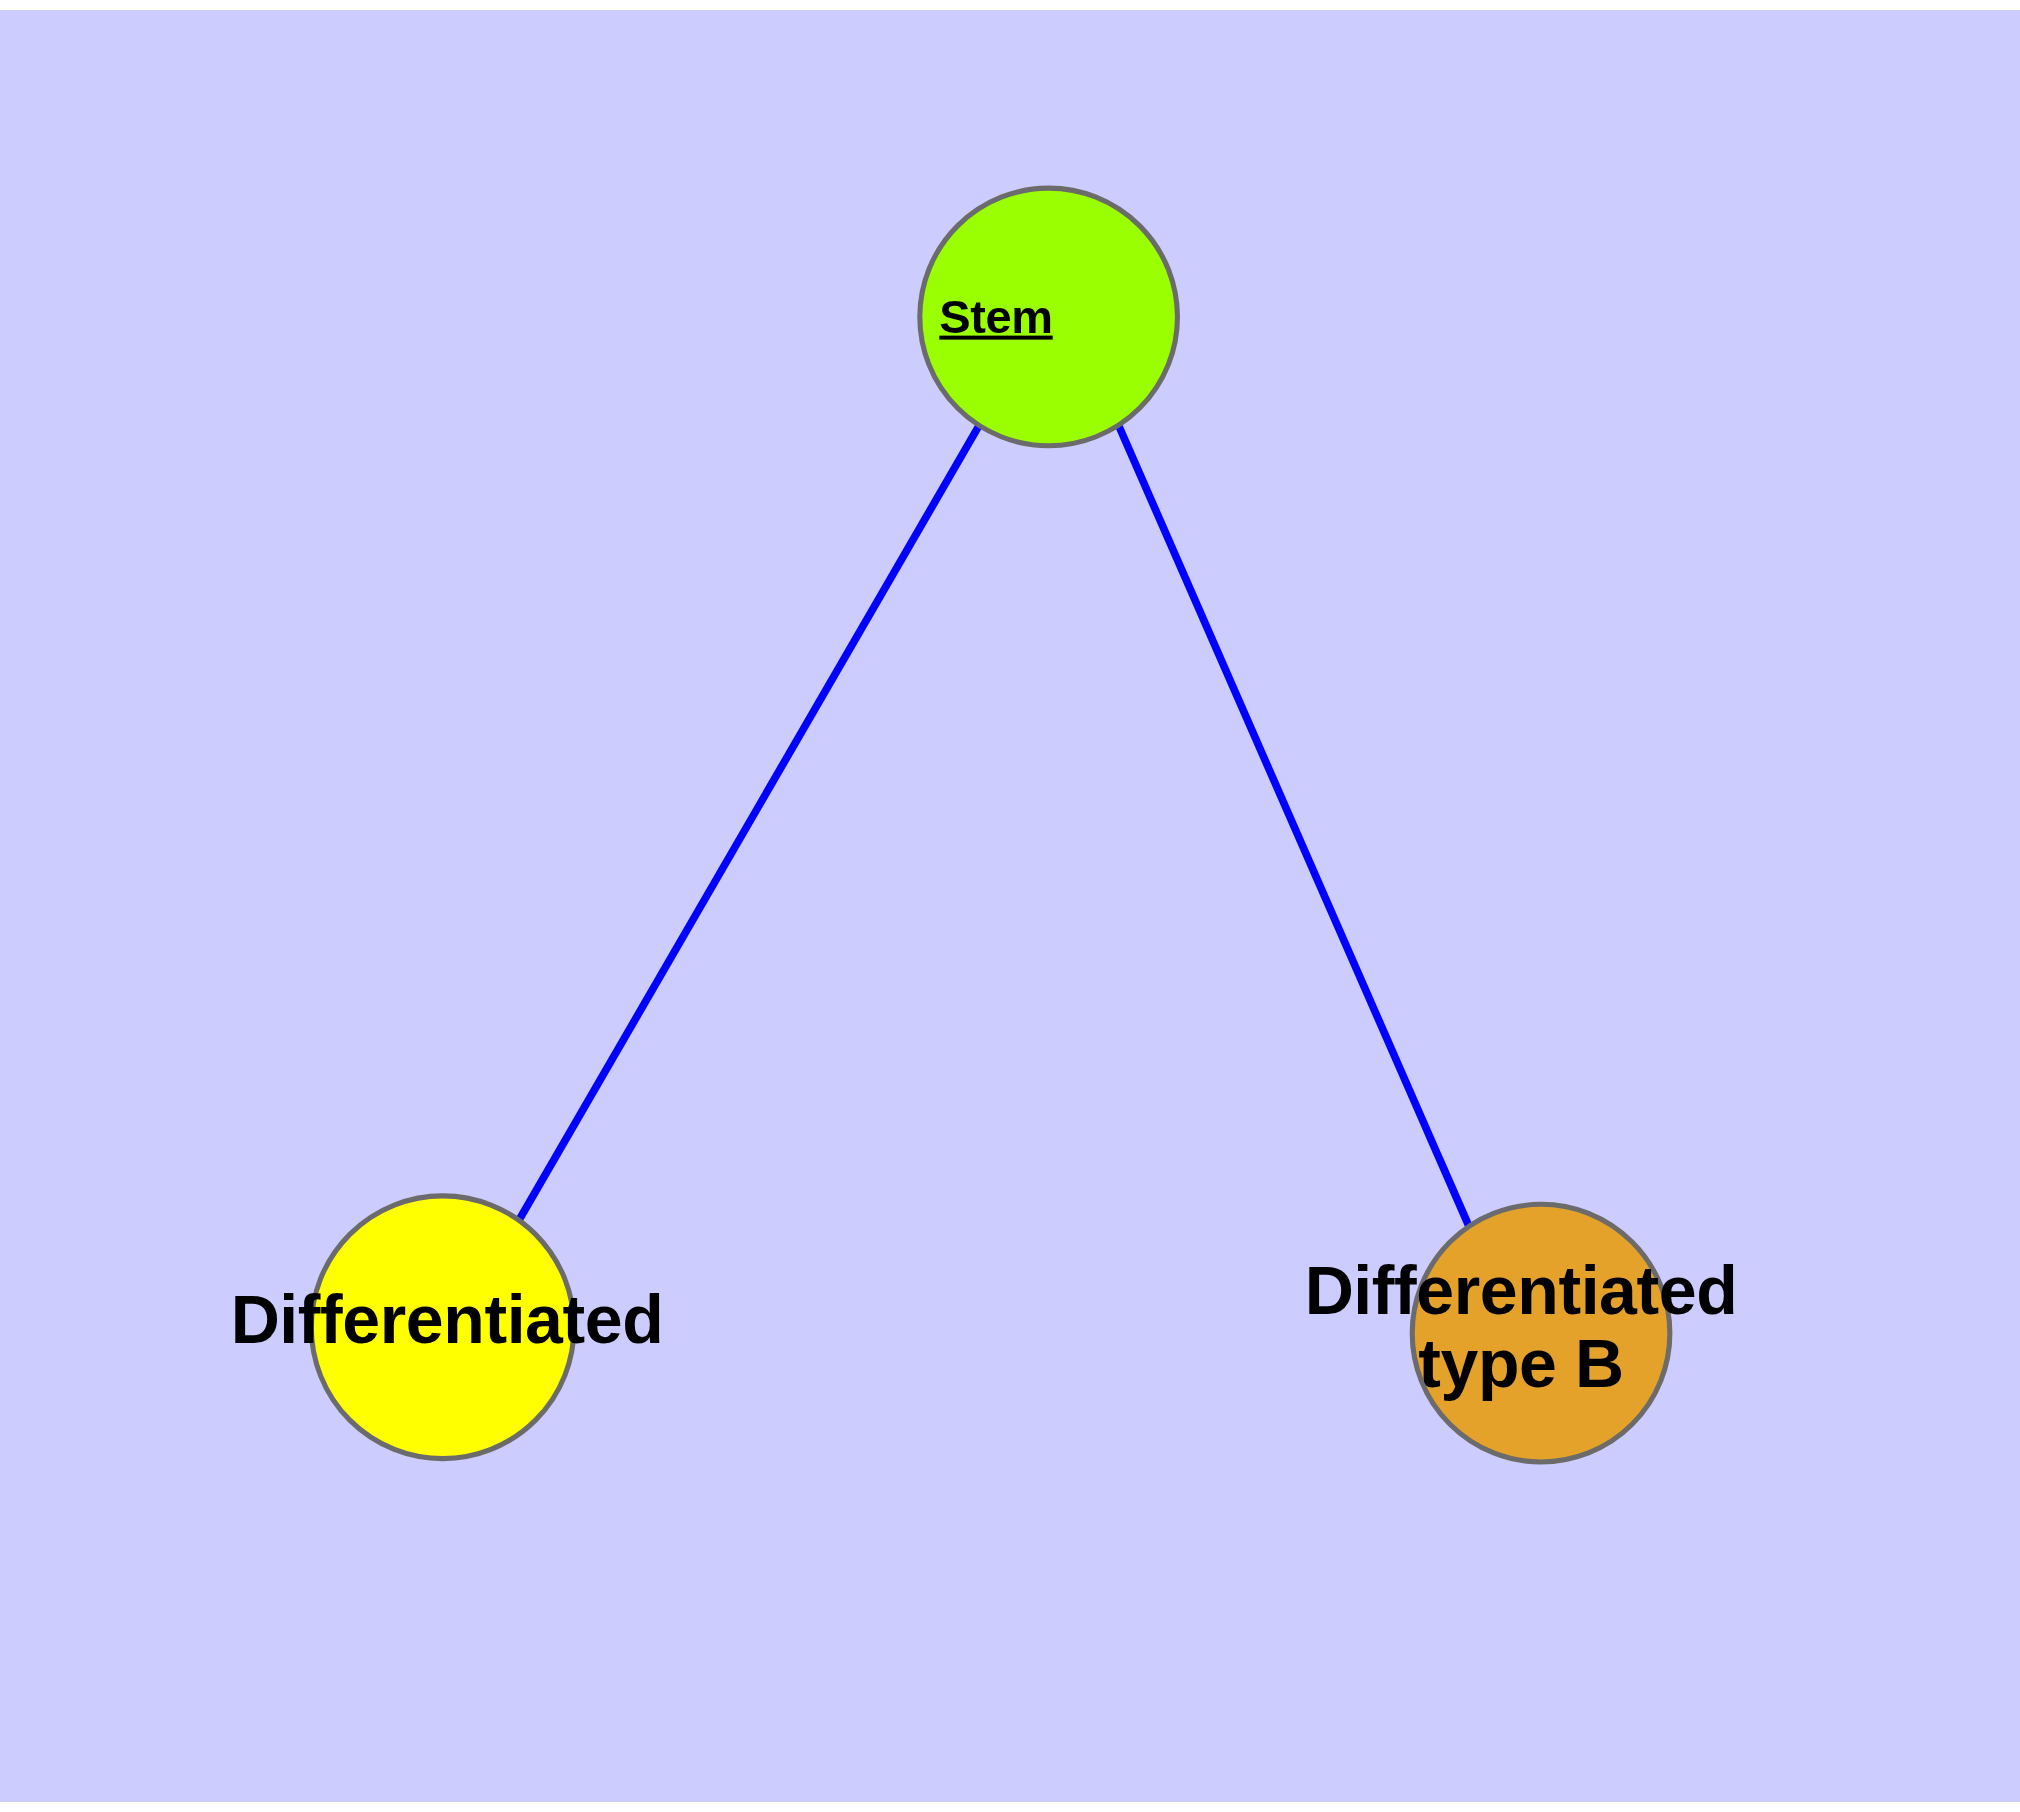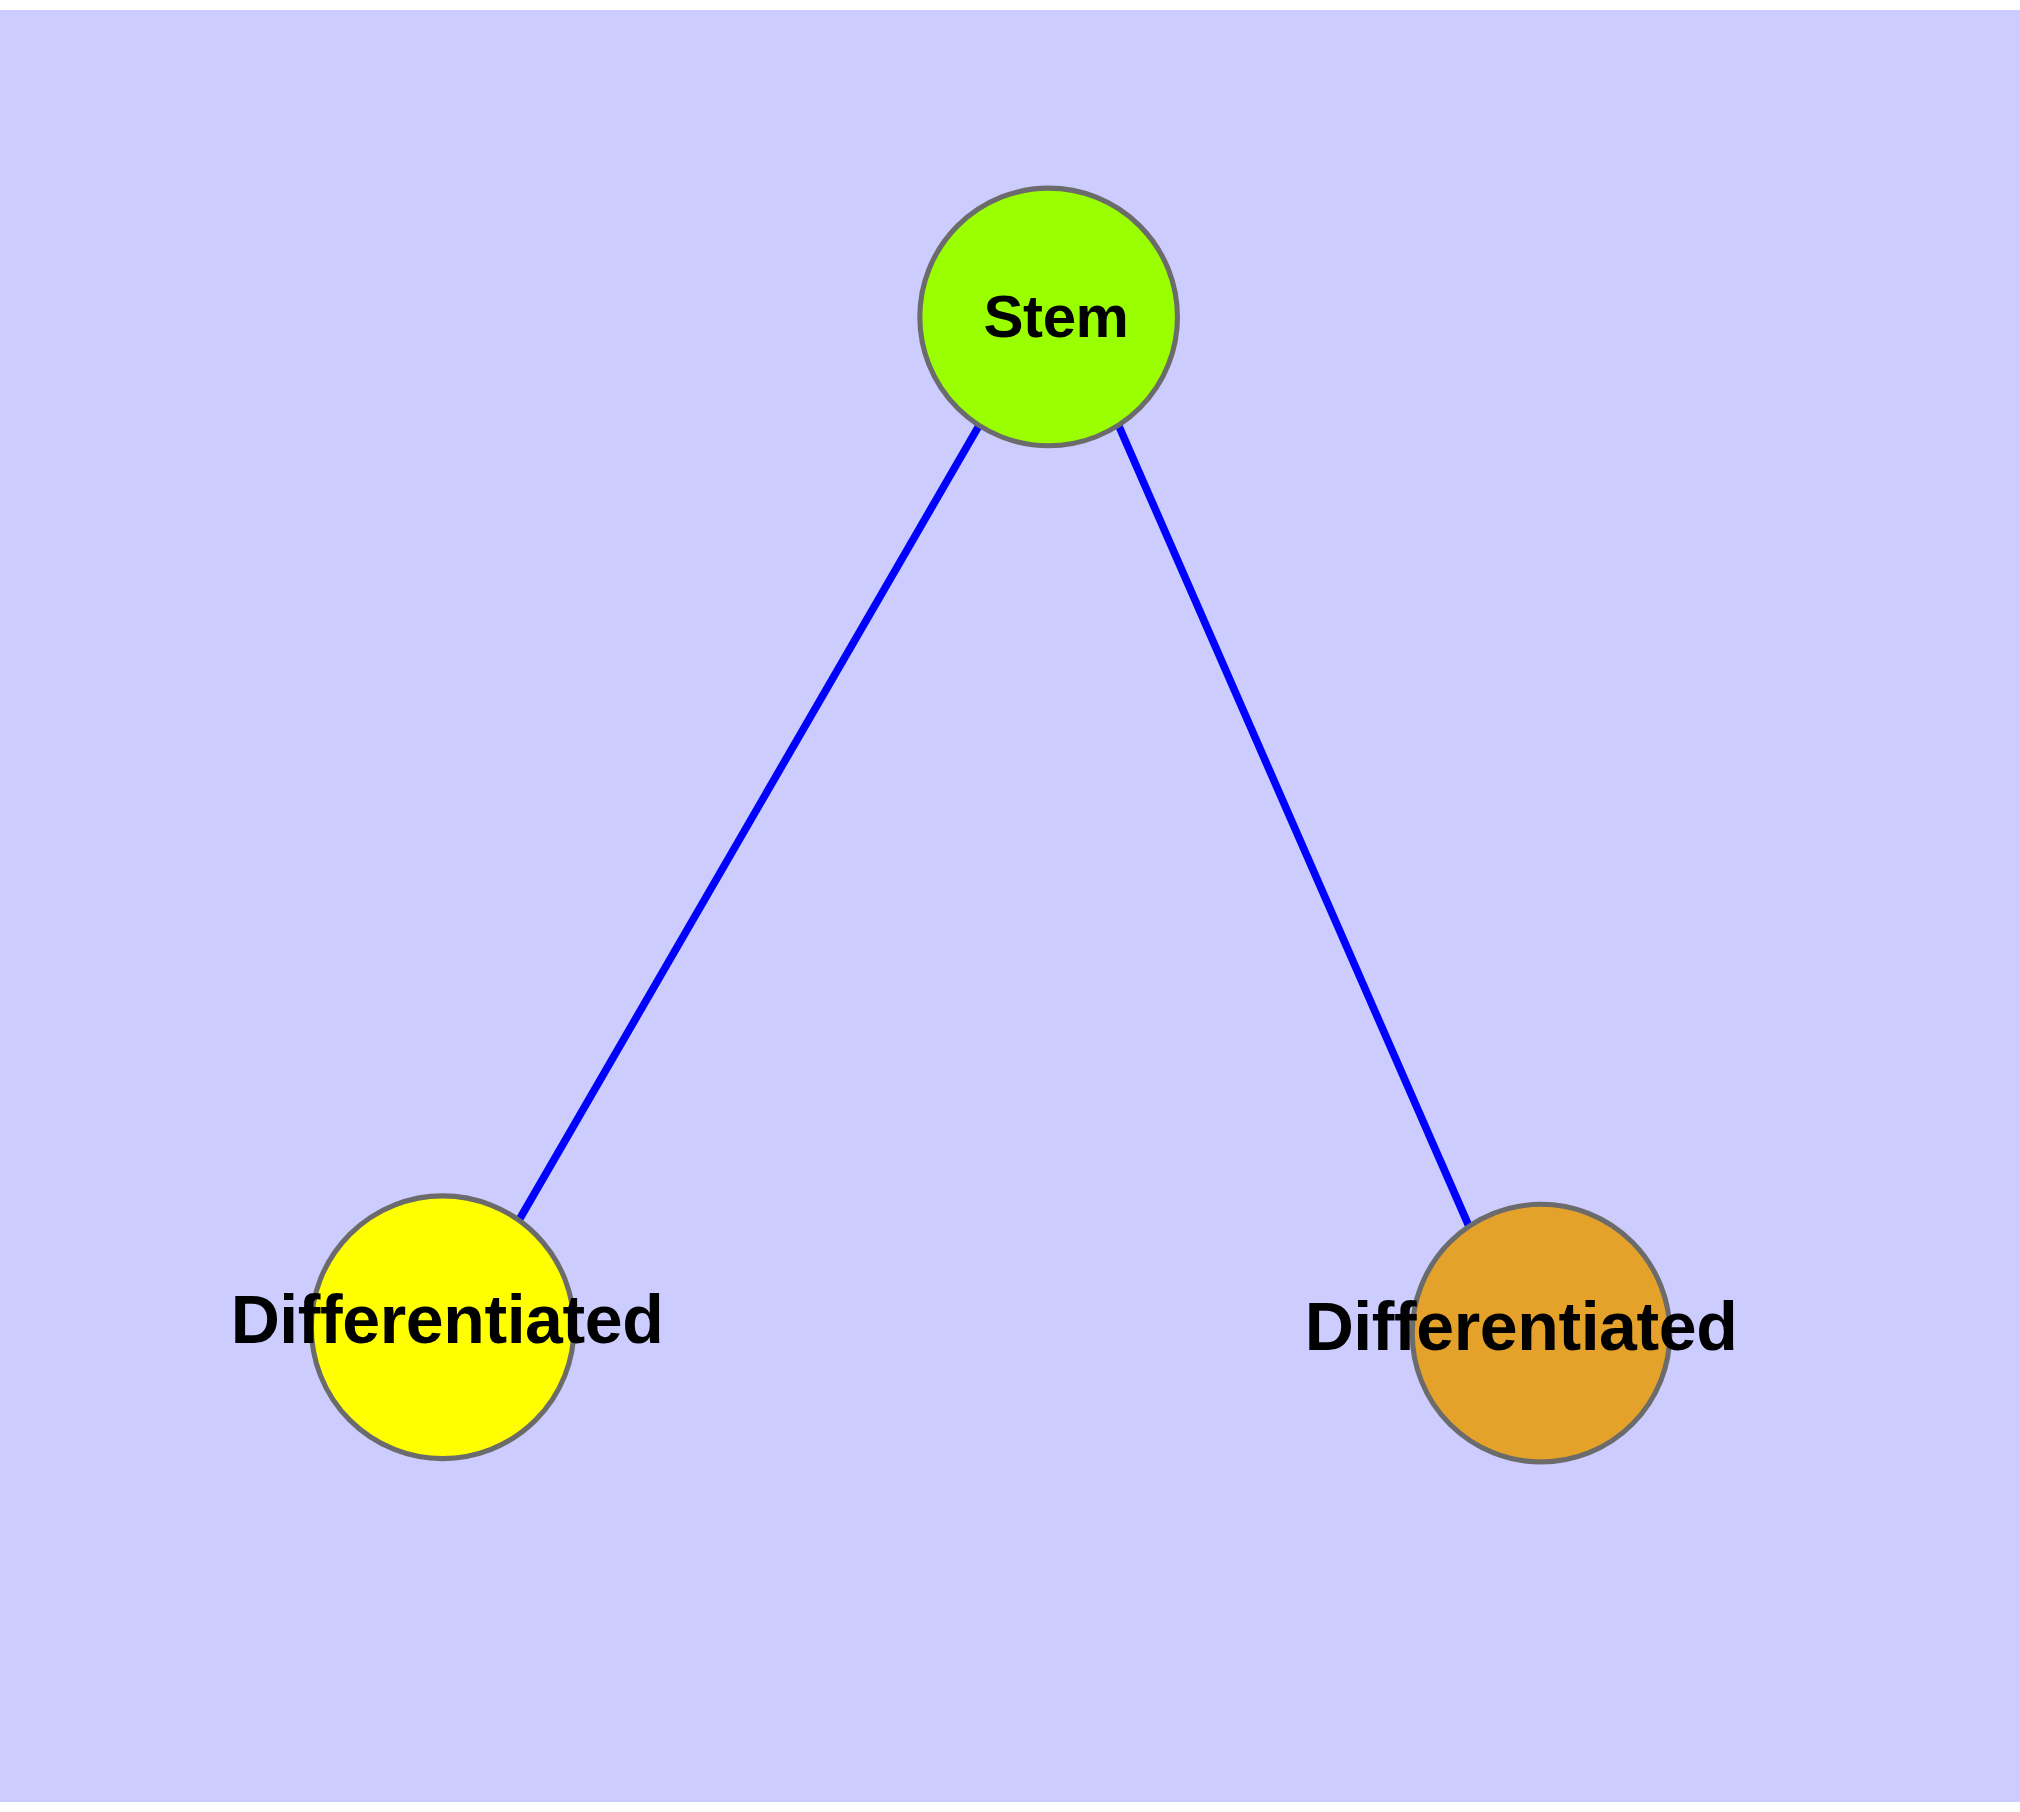--- a/index.html
+++ b/index.html
@@ -45,24 +45,25 @@
     position: absolute;
     color: #000000;
     font-weight: bold;
     text-align: center;
     line-height: 1.08;
     white-space: pre;
     pointer-events: none;
     letter-spacing: -0.4px;
   }
   #label-stem {
-    font-size: 60px;
-    left: 1056px;
+    font-size: 47px;
+    left: 996px;
     top: 317px;
     transform: translate(-50%, -50%);
+    text-decoration: underline;
   }
   #label-typeA {
     font-size: 68px;
     left: 447px;
     top: 1320px;
     transform: translate(-50%, -50%);
   }
   #label-typeB {
     font-size: 68px;
     left: 1521px;
@@ -88,16 +89,16 @@
       <circle class="node-circle" cx="1237" cy="374" r="152" fill="#9aff00" style="stroke: rgb(107, 107, 107);"></circle>
       <circle class="node-circle" cx="522" cy="1566" r="155" fill="#ffff00" style="stroke: rgb(107, 107, 107);"></circle>
       <circle class="node-circle" cx="1818" cy="1573" r="152" fill="#e5a22b" style="stroke: rgb(107, 107, 107);"></circle>
     </g>
   </svg>
 
   <div class="node-label" id="label-stem">Stem</div>
 
   <div class="node-label" id="label-typeA"><span>Differentiated</span><br></div>
 
-  <div class="node-label" id="label-typeB"><span>Differentiated</span><br></div>
+  <div class="node-label" id="label-typeB"><span>Differentiated</span><br><span>type B</span></div>
 
 </div>
 
 
 </body></html>

